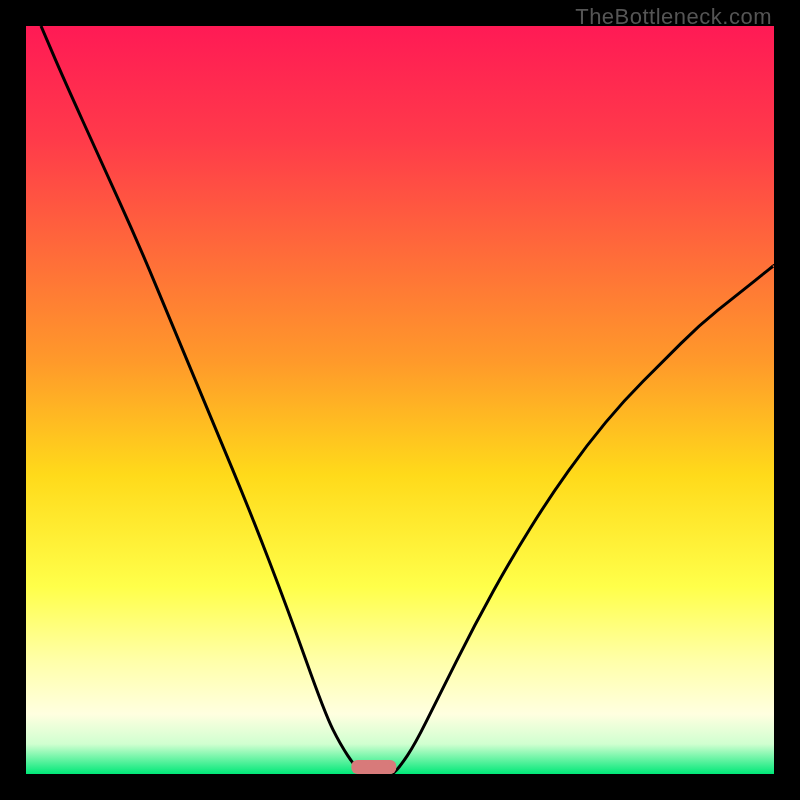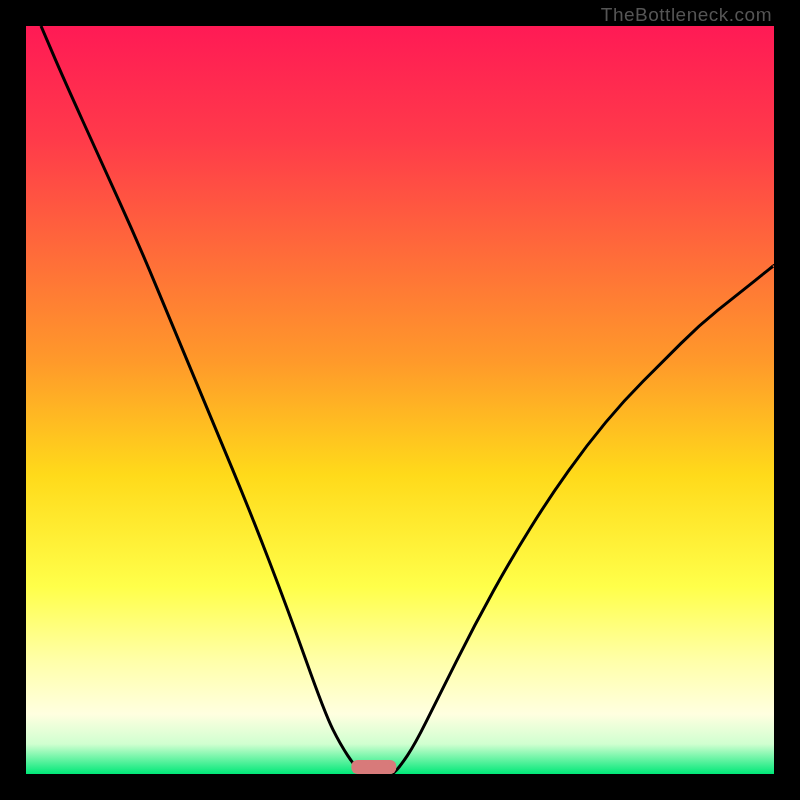--- a/index.html
+++ b/index.html
@@ -16,21 +16,21 @@
     top: 26px;
     left: 26px;
     width: 748px;
     height: 748px;
   }
   .watermark {
     position: absolute;
     top: 4px;
     right: 28px;
     color: #555;
-    font-size: 19px;
+    font-size: 22px;
     font-weight: 500;
     letter-spacing: 0.5px;
   }
   svg {
     position: absolute;
     top: 0;
     left: 0;
   }
 </style>
 </head>

